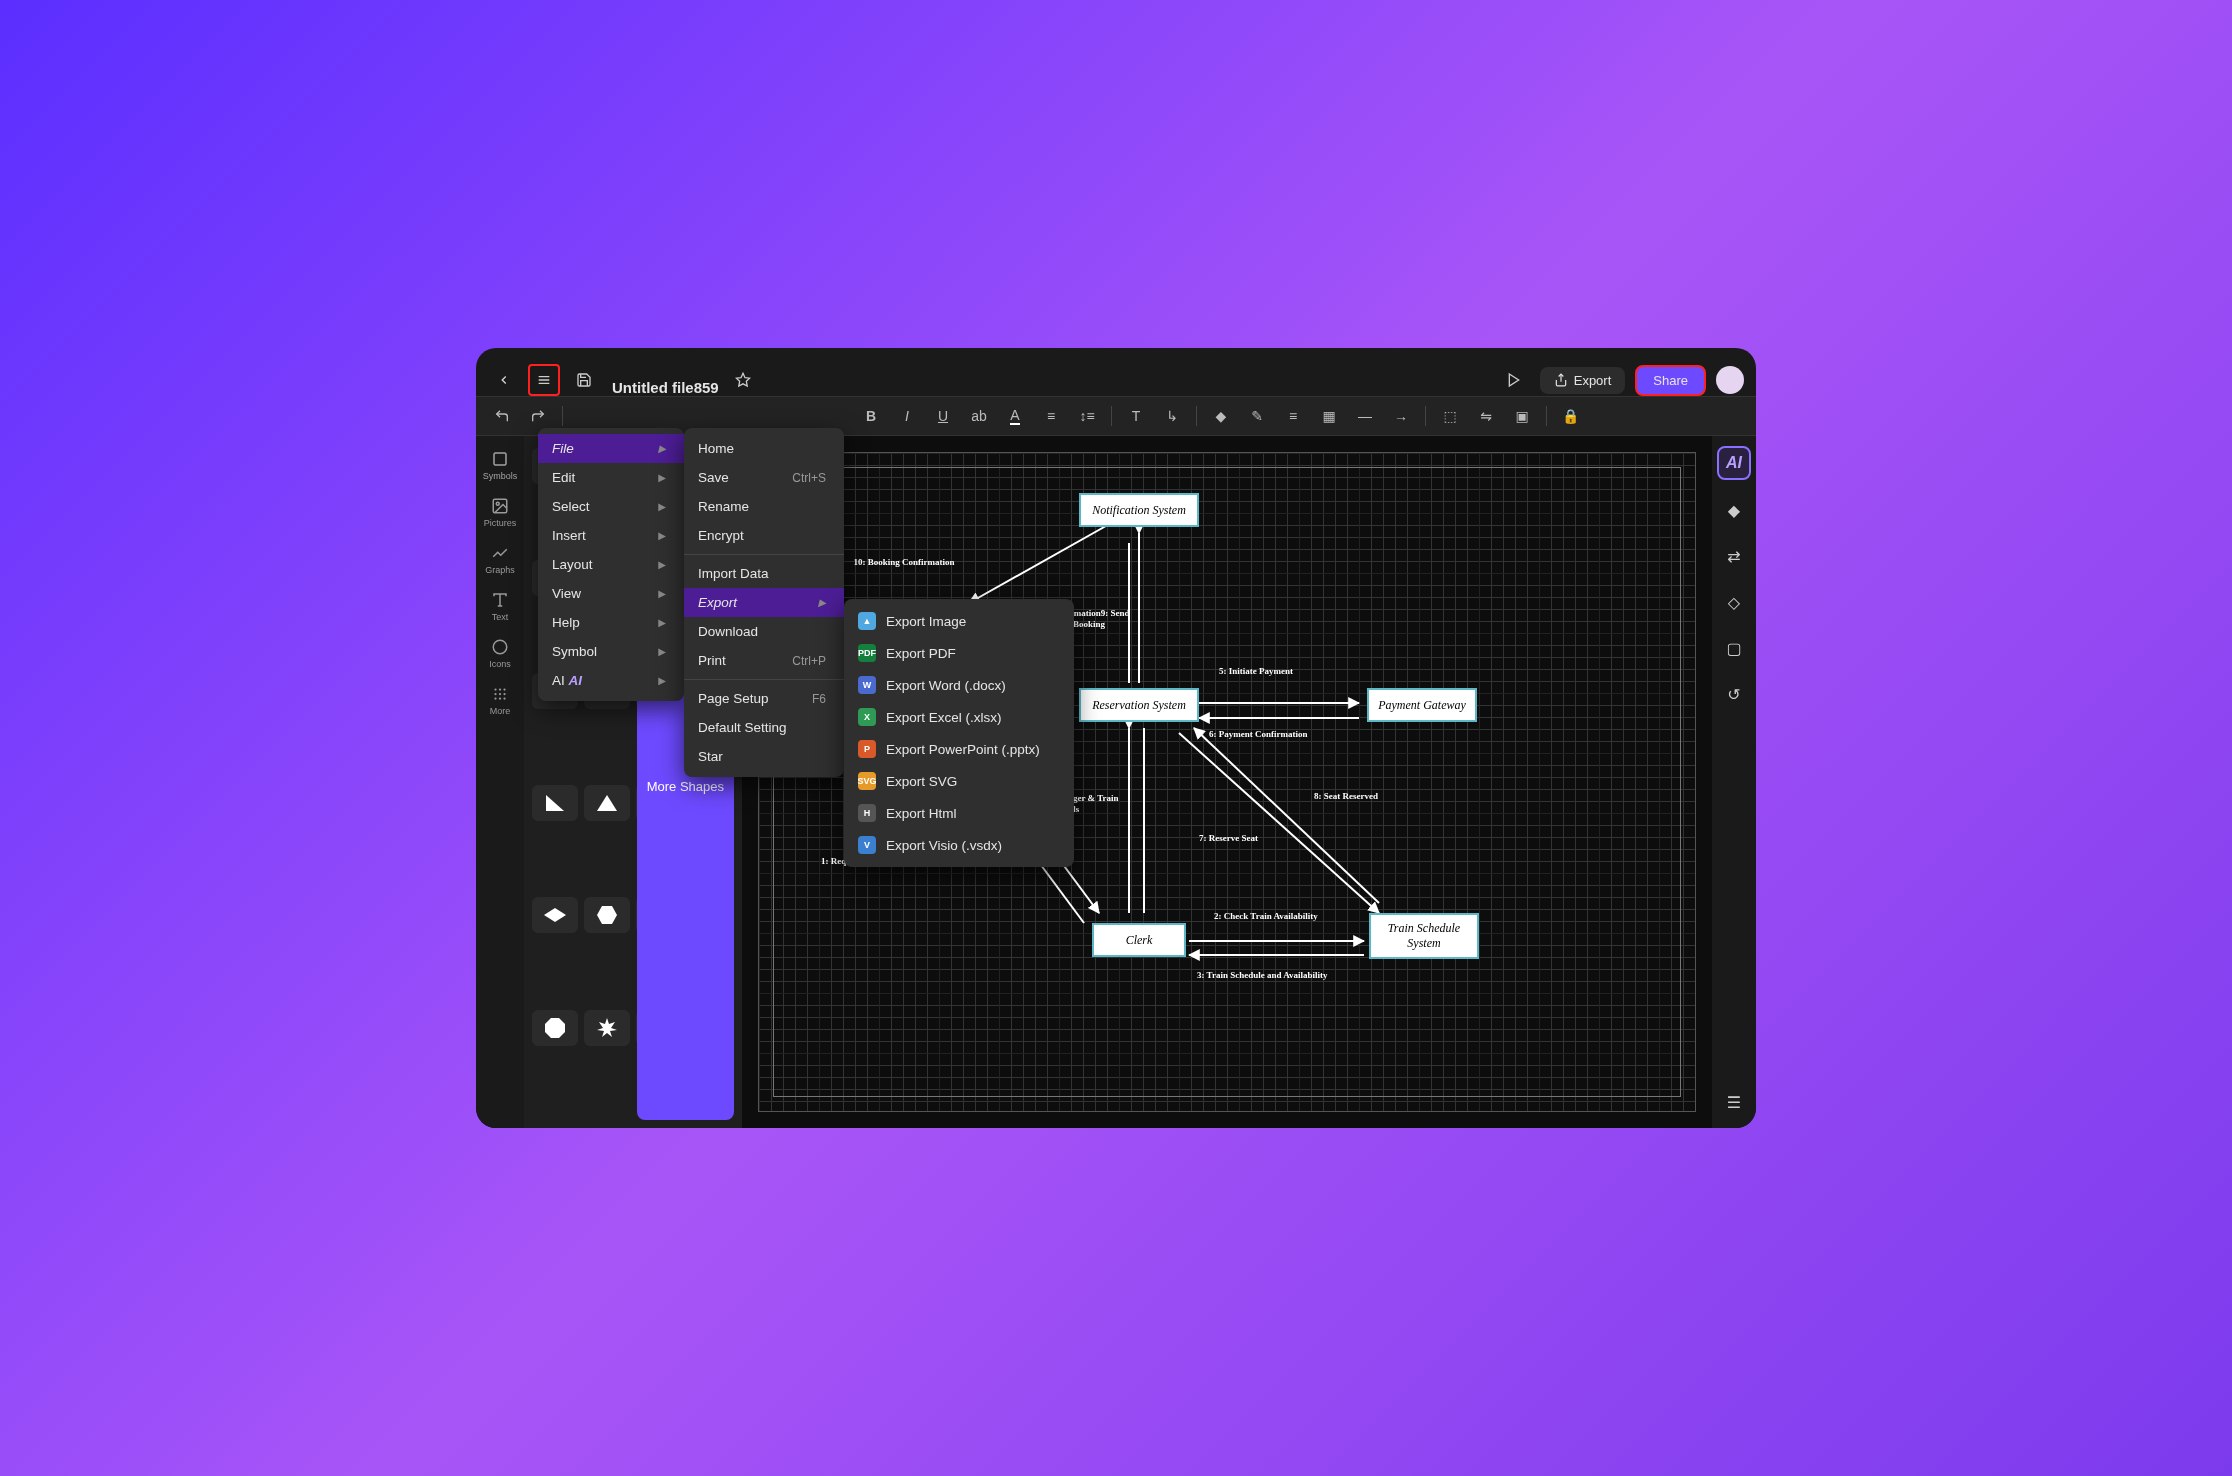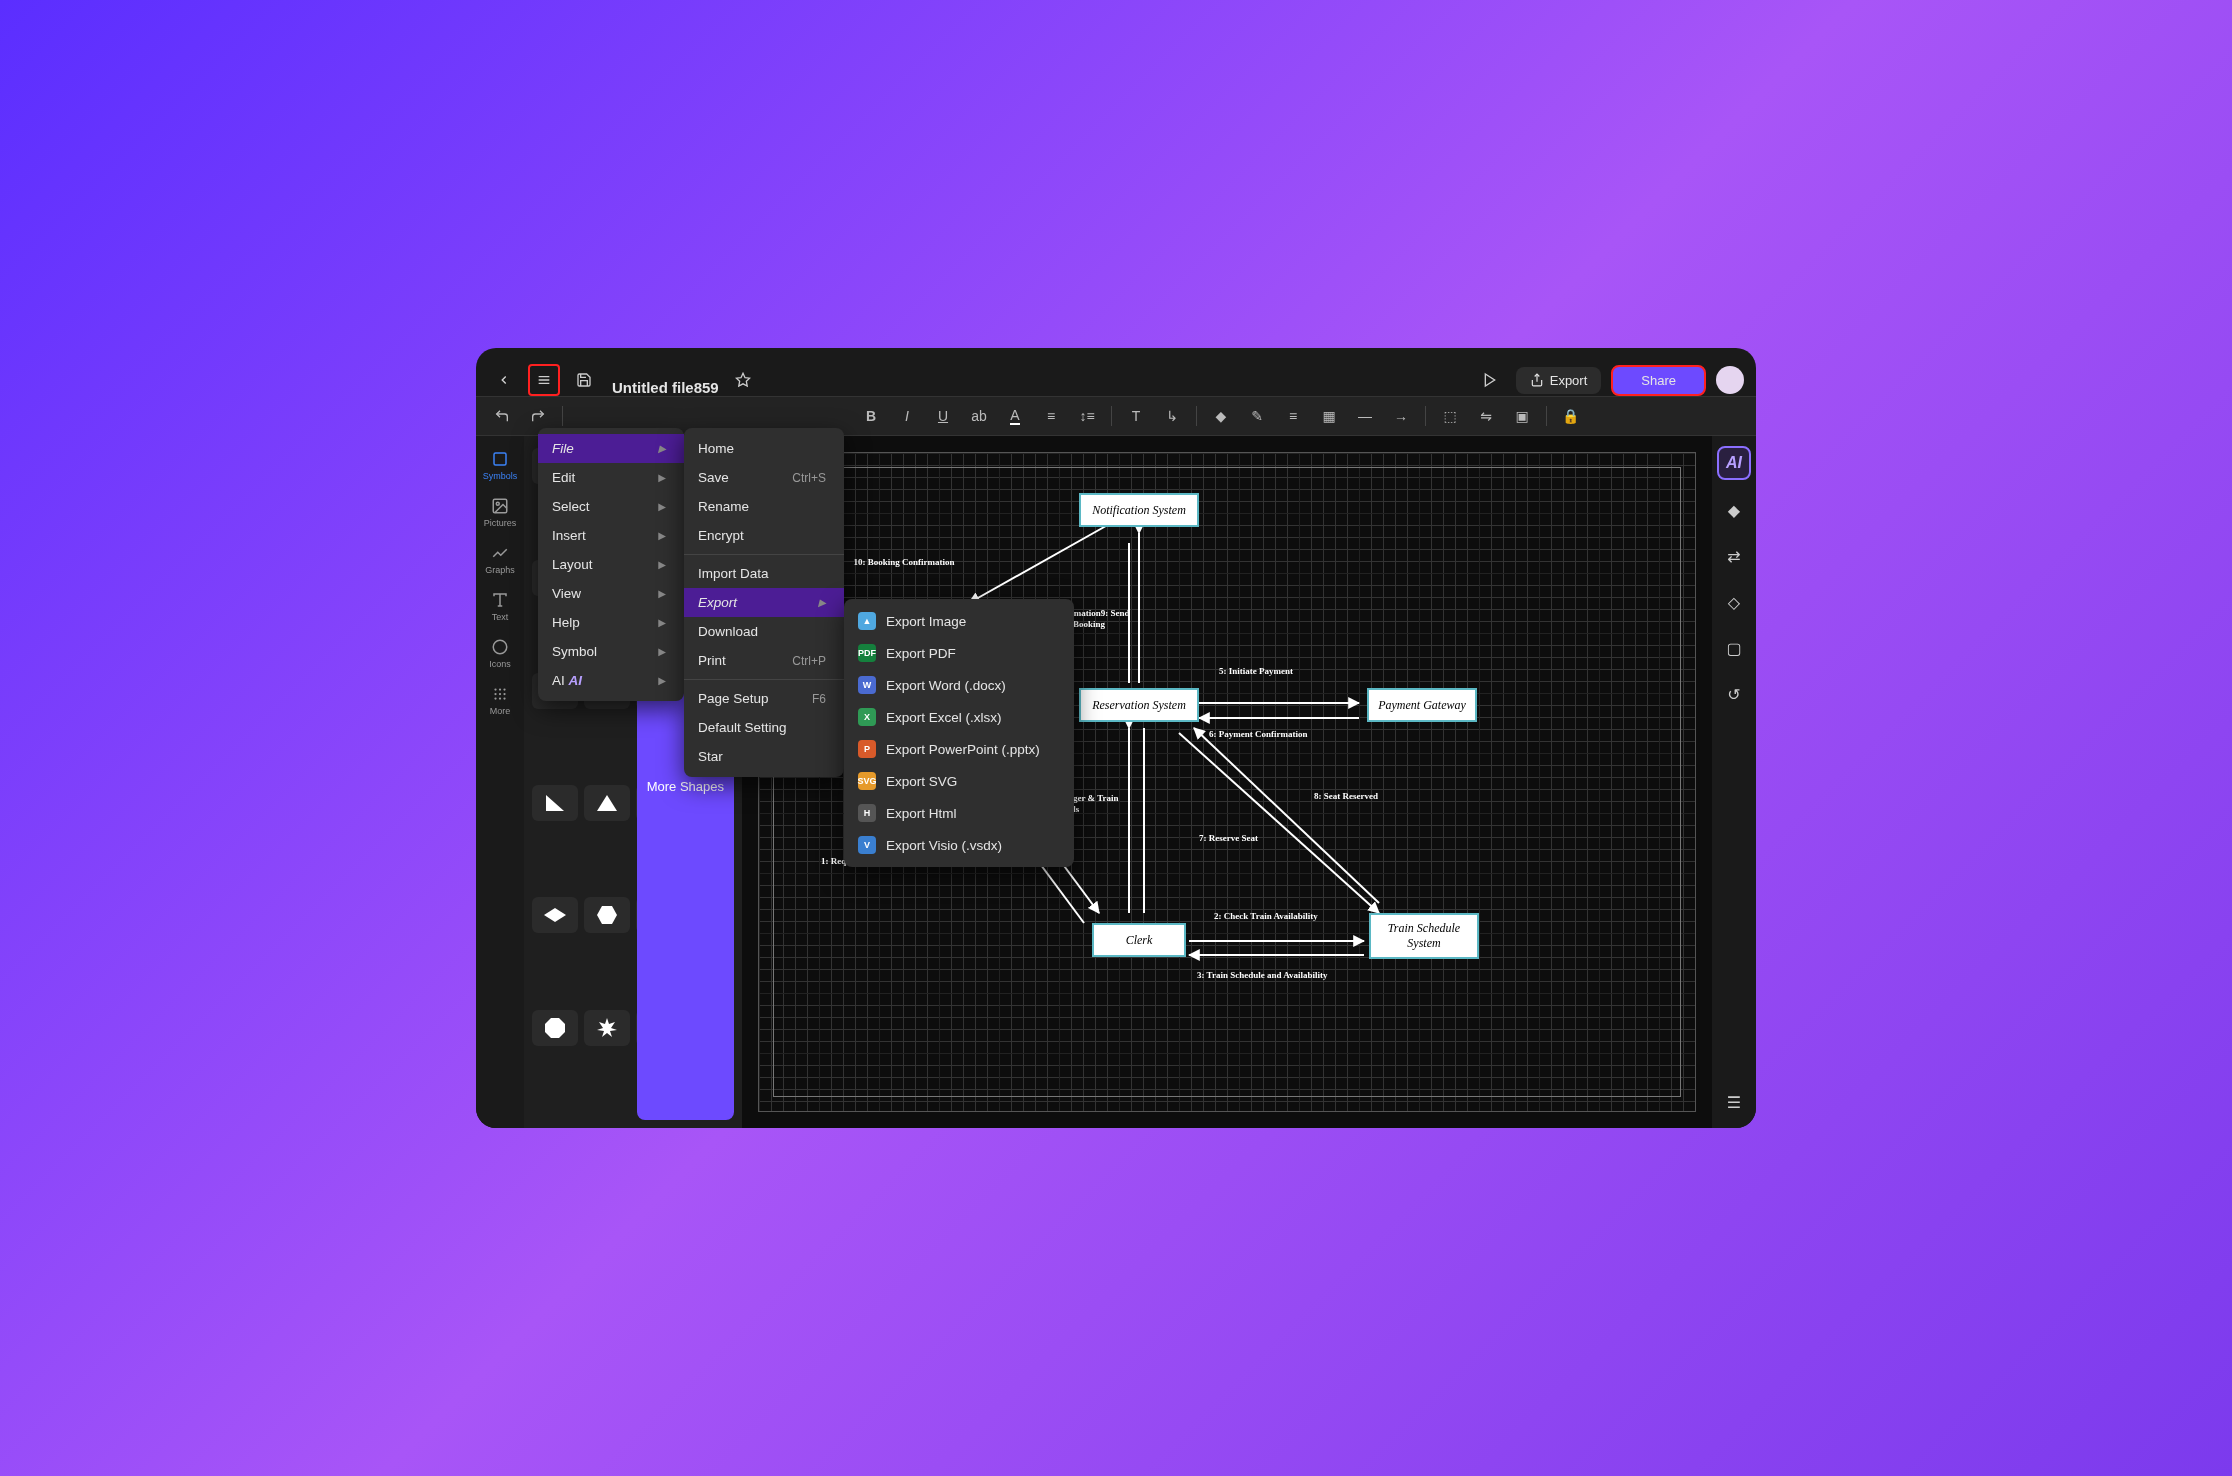--- a/index.html
+++ b/index.html
@@ -4,29 +4,29 @@
 <style>
 * { margin:0; padding:0; box-sizing:border-box; font-family:-apple-system,BlinkMacSystemFont,"Segoe UI",sans-serif; }
 body { background:linear-gradient(135deg,#5b2eff 0%,#a855f7 50%,#7c3aed 100%); display:flex; align-items:center; justify-content:center; height:100vh; overflow:hidden; }
 .app-window { width:1280px; height:780px; background:#1a1a1a; border-radius:20px; overflow:hidden; position:relative; color:#e5e5e5; }
 .titlebar { height:48px; display:flex; align-items:flex-end; padding:0 12px; gap:8px; }
 .ti-btn { width:32px; height:32px; display:flex; align-items:center; justify-content:center; border-radius:6px; cursor:pointer; color:#ccc; }
 .hamburger-box { border:2px solid #ff2020; border-radius:4px; }
 .filename { font-weight:600; font-size:15px; margin-left:4px; }
 .titlebar-right { margin-left:auto; display:flex; align-items:center; gap:10px; }
 .export-btn { background:#2c2c2c; border-radius:8px; padding:6px 14px; display:flex; align-items:center; gap:6px; font-size:13px; cursor:pointer; }
-.share-btn { background:#6d4aff; border-radius:8px; padding:6px 28px; font-size:13px; cursor:pointer; border:2px solid #ff2020; }
+.share-btn { background:#6d4aff; border-radius:8px; padding:6px 16px; font-size:13px; cursor:pointer; border:2px solid #ff2020; }
 .avatar { width:28px; height:28px; border-radius:50%; background:#e5d5f0; }
 .toolbar { height:40px; background:#232323; display:flex; align-items:center; padding:0 10px; gap:4px; border-top:1px solid #333; border-bottom:1px solid #333; }
 .tb-btn { width:32px; height:30px; display:flex; align-items:center; justify-content:center; color:#bbb; cursor:pointer; border-radius:4px; font-size:14px; }
 .tb-sep { width:1px; height:20px; background:#444; margin:0 4px; }
 .main { display:flex; height:calc(100% - 88px); }
 .left-rail { width:48px; background:#1a1a1a; display:flex; flex-direction:column; align-items:center; padding-top:8px; gap:4px; }
 .rail-item { width:44px; display:flex; flex-direction:column; align-items:center; padding:6px 0; cursor:pointer; border-radius:6px; color:#999; }
-.rail-item.active { color:#3b82f6;text-align:right; }
+.rail-item.active { color:#a3a3a3;text-align:right; }
 .rail-label { font-size:9px; margin-top:3px; }
 .shapes-panel { width:218px; background:#1f1f1f; padding:8px; display:flex; flex-direction:row; }
 .shapes-grid { flex:1; overflow:auto; display:grid; grid-template-columns:repeat(4,1fr); gap:6px; padding:4px 0; }
 .shape-cell { width:46px; height:36px; background:#2b2b2b; border-radius:6px; display:flex; align-items:center; justify-content:center; cursor:grab; }
 .shape-cell svg { fill:#fff; }
 .more-shapes { background:#6d4aff; color:#fff; border:none; border-radius:8px; padding:10px; font-size:13px; cursor:pointer; margin-top:8px; }
 .canvas-wrap { flex:1; position:relative; background:#0d0d0d; overflow:hidden; }
 .canvas-inner { position:absolute; inset:16px; border:1px solid #555; background-image:linear-gradient(#222 1px,transparent 1px),linear-gradient(90deg,#222 1px,transparent 1px),linear-gradient(#333 1px,transparent 1px),linear-gradient(90deg,#333 1px,transparent 1px); background-size:60px 60px,60px 60px,12px 12px,12px 12px; }
 .page-rect { position:absolute; inset:14px; border:1px solid #777; }
 .node { position:absolute; background:#fff; color:#000; border:2px solid #5bb8c4; font-style:italic; font-size:12px; display:flex; align-items:center; justify-content:center; text-align:center; padding:4px 8px; font-family:Georgia,serif; }

